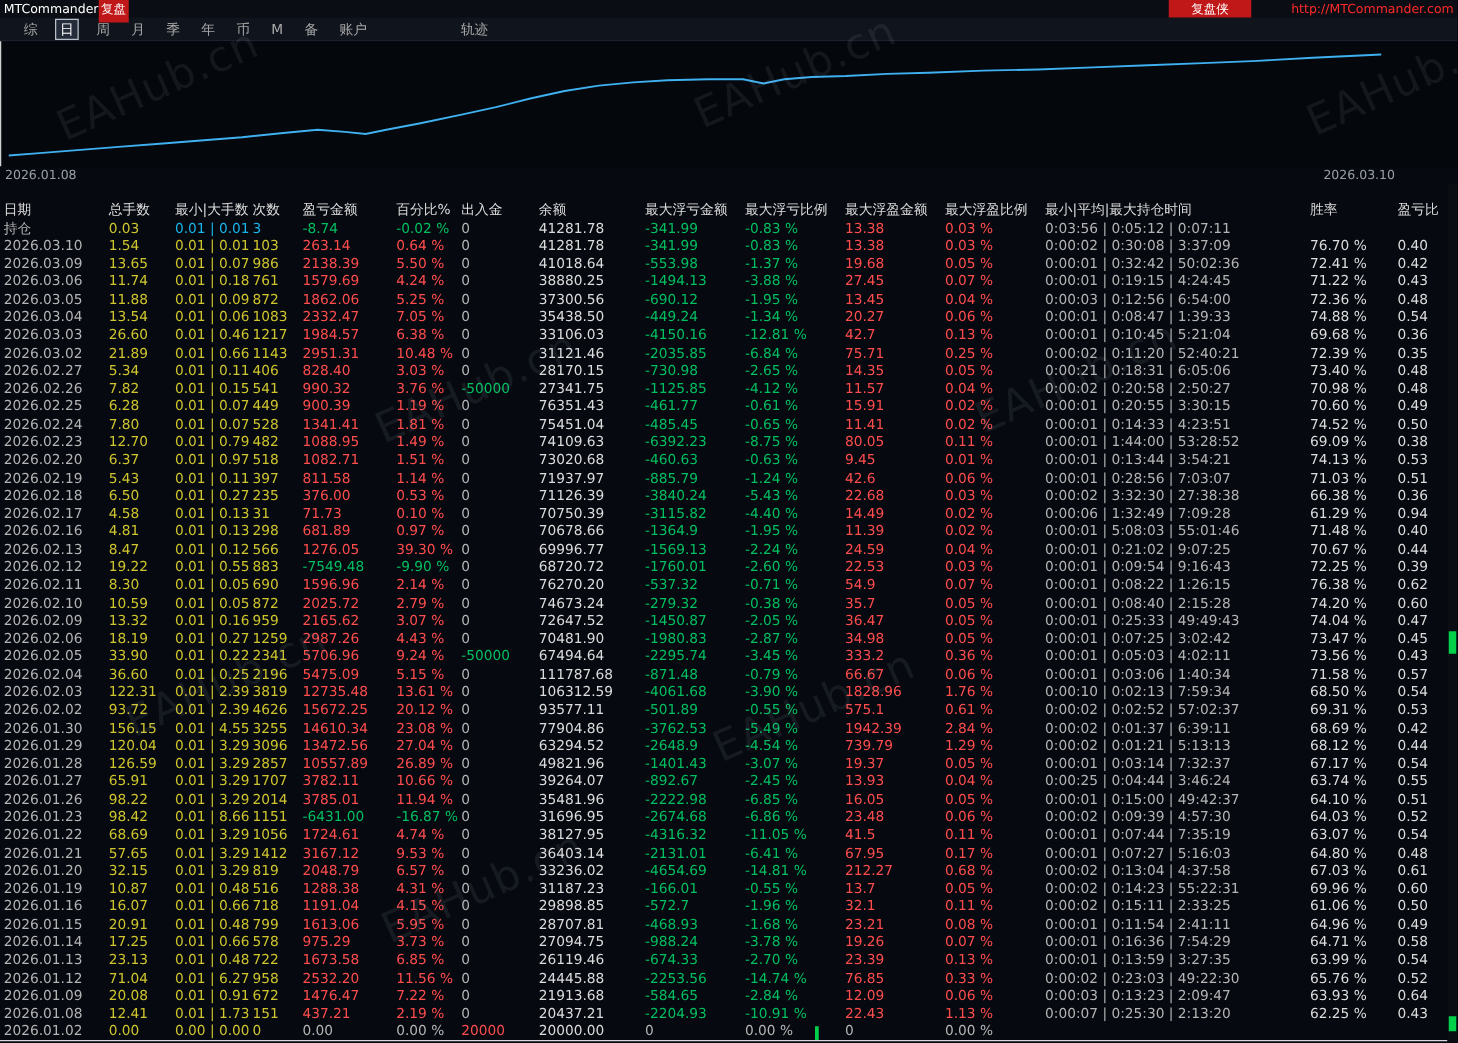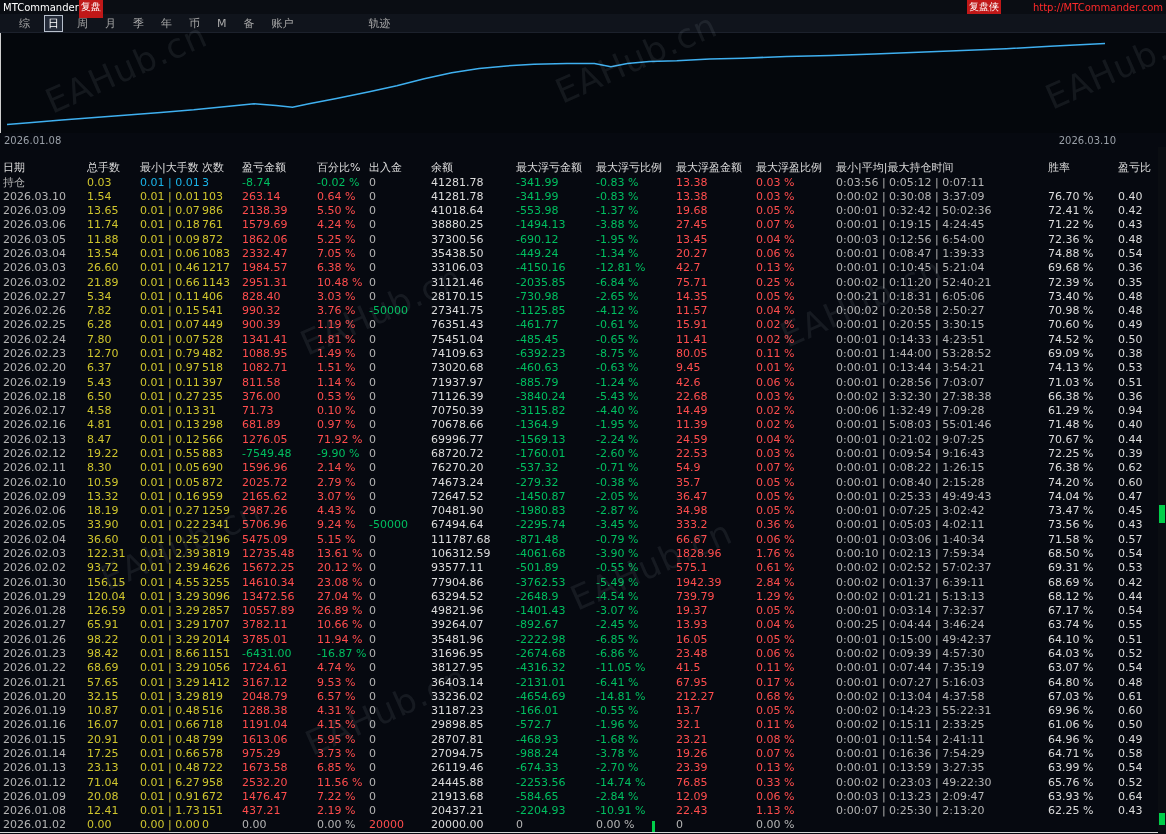--- a/index.html
+++ b/index.html
@@ -7,21 +7,21 @@
   body {
     background:#060910; color:#c8c8c8; position:relative;
     font-family:"DejaVu Sans","Liberation Sans",sans-serif;
   }
   
   .titlebar { height:14px; display:flex; align-items:center; justify-content:space-between;
               background:#0a0d13; padding:0 3px; font-size:10px; }
   .title-left { display:flex; align-items:center; gap:0; color:#fff; }
   .title-suffix { background:#c01818; color:#fff; padding:4px 2px; }
   .title-right { display:flex; align-items:center; gap:4px; }
-  .badge { background:#c01818; color:#fff; padding:0 2px; }
+  .badge { background:#c01818; color:#fff; padding:0 18px; }
   .url { color:#ff2a2a;padding-left:28px; }
   
   .menubar { height:19px; display:flex; align-items:center; background:#10141c;
              font-size:11px; color:#a8a8a8; padding-left:16px; border-bottom:1px solid #1c212c; }
   .mitem { margin-right:11px; padding:0 3px; cursor:default; line-height:15px; }
   .mitem.sel { border:1px solid #b8c0cc; background:#242b39; color:#ffffff; }
   .mitem.gap { margin-left:58px; }
   
   .chart { height:100px; background:#04070c; border-left:1px solid #cfcfcf; position:relative; }
   .chart svg { display:block; }
@@ -413,21 +413,21 @@
       <div class="cell gray">0:00:01 | 5:08:03 | 55:01:46</div>
       <div class="cell white">71.48 %</div>
       <div class="cell white">0.40</div>
     </div>
     <div class="trow">
       <div class="cell gray">2026.02.13</div>
       <div class="cell yellow">8.47</div>
       <div class="cell yellow">0.01 | 0.12</div>
       <div class="cell yellow">566</div>
       <div class="cell red">1276.05</div>
-      <div class="cell red">71.92 %</div>
+      <div class="cell red">39.30 %</div>
       <div class="cell gray">0</div>
       <div class="cell white">69996.77</div>
       <div class="cell green">-1569.13</div>
       <div class="cell green">-2.24 %</div>
       <div class="cell red">24.59</div>
       <div class="cell red">0.04 %</div>
       <div class="cell gray">0:00:01 | 0:21:02 | 9:07:25</div>
       <div class="cell white">70.67 %</div>
       <div class="cell white">0.44</div>
     </div>

